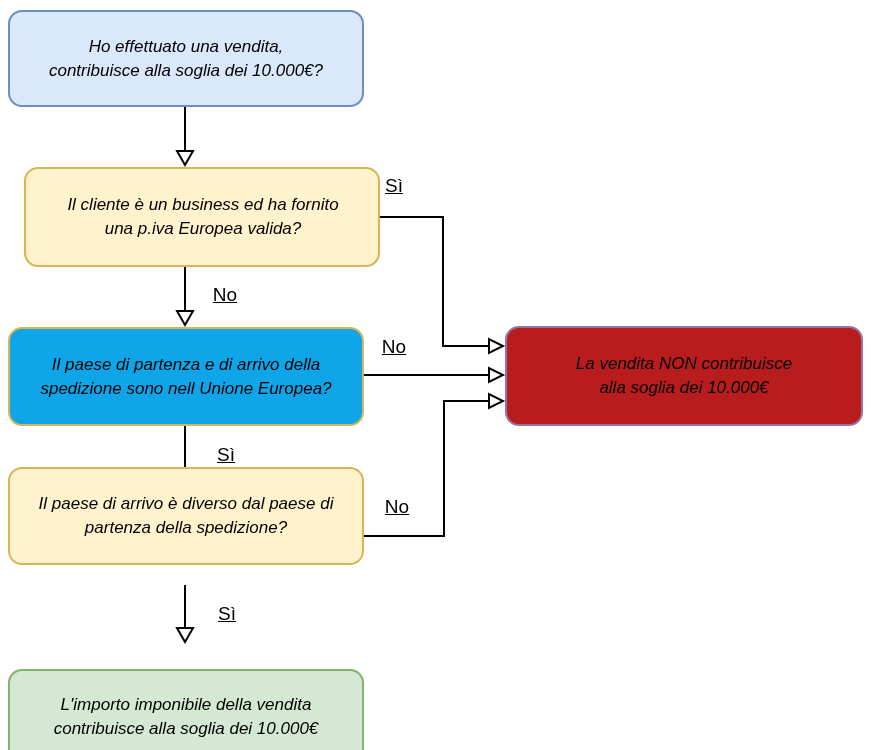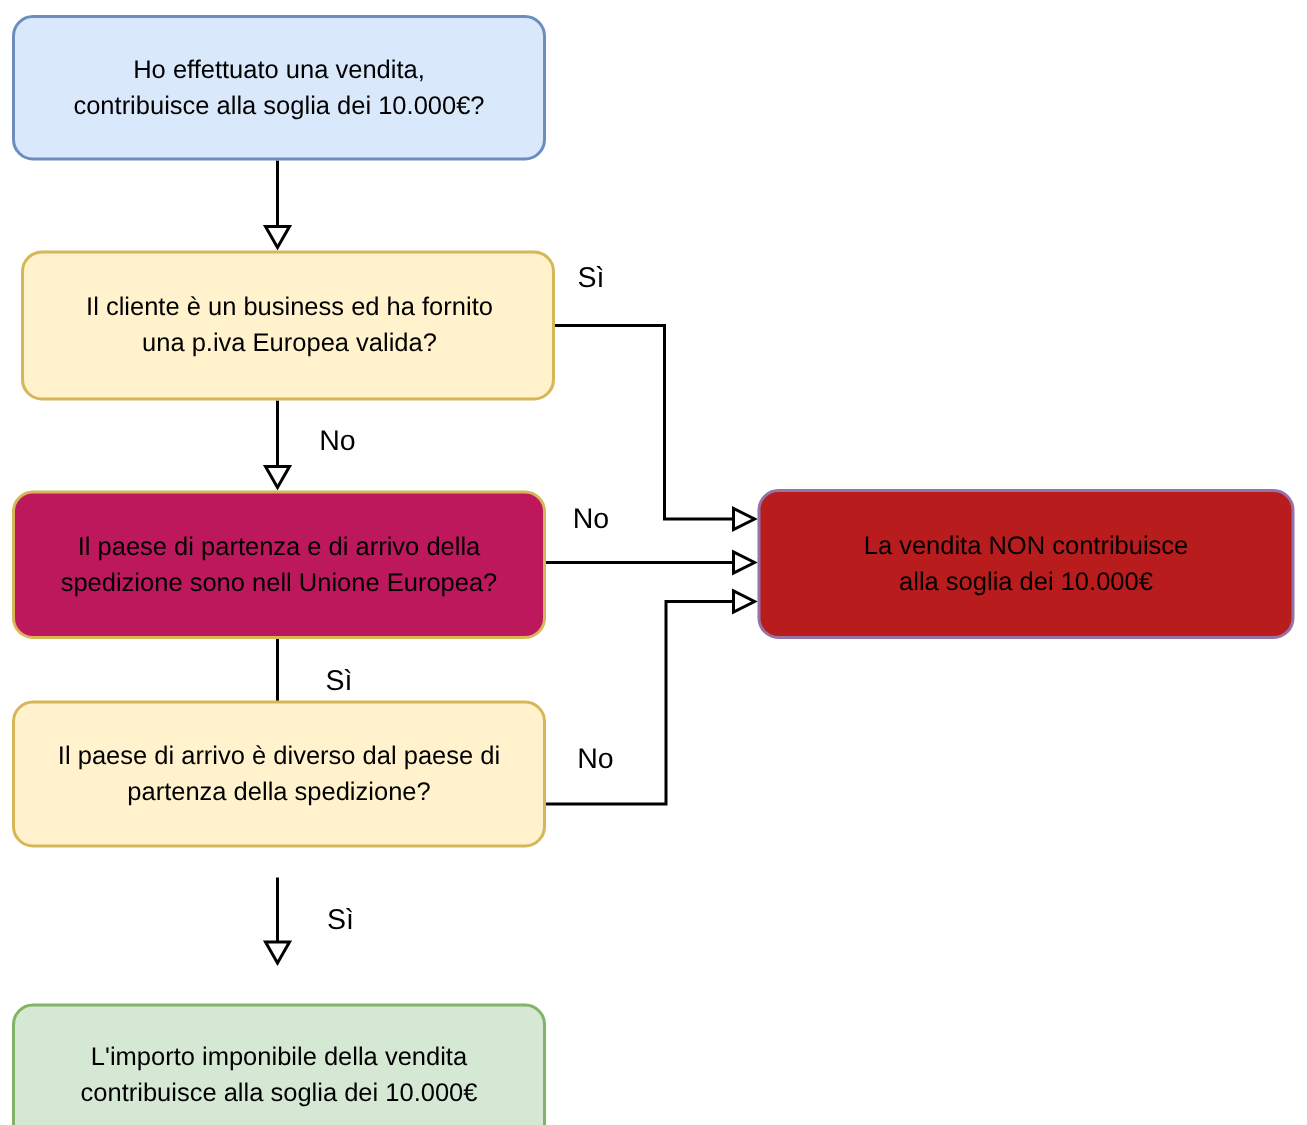--- a/index.html
+++ b/index.html
@@ -39,37 +39,39 @@
     border: 2px solid #999;
     border-radius: 14px;
     display: flex;
     align-items: center;
     justify-content: center;
     text-align: center;
     font-size: 17px;
     line-height: 1.4;
     color: #000000;
     padding: 4px 10px;
+    font-style: italic;
   }
   .node .node-text {
     white-space: pre-line;
   }
   .node-start        { left: 8px;   top: 10px;  width: 356px; height: 97px;  }
-  .node-q-business   { left: 14px;   top: 167px; width: 356px; height: 100px; padding-left: 12px; }
+  .node-q-business   { left: 24px;   top: 167px; width: 356px; height: 100px; padding-left: 12px; }
   .node-q-eu         { left: 8px;   top: 327px; width: 356px; height: 99px;  }
   .node-q-diff       { left: 8px;   top: 467px; width: 356px; height: 98px;  }
   .node-outcome-yes  { left: 8px;   top: 644px; width: 356px; height: 96px; margin-top: 25px;  }
   .node-outcome-no   { left: 505px; top: 326px; width: 358px; height: 100px; }
   .edge-label {
     position: absolute;
     z-index: 3;
     transform: translate(-50%, -50%);
     font-size: 19px;
     color: #000000;
     white-space: nowrap;
+    text-decoration: underline;
   }
   .lbl-business-yes { left: 394px; top: 186px; }
   .lbl-business-no  { left: 225px; top: 295px; }
   .lbl-eu-no        { left: 394px; top: 347px; }
   .lbl-eu-yes       { left: 226px; top: 455px; }
   .lbl-diff-no      { left: 397px; top: 507px; }
   .lbl-diff-yes     { left: 227px; top: 614px; }
 </style>
 </head>
 <body>
@@ -117,21 +119,21 @@
   <div class="node node-start" style="background-color: rgb(218, 232, 252); border-color: rgb(108, 142, 191);">
     <span class="node-text">Ho effettuato una vendita,
 contribuisce alla soglia dei 10.000€?</span>
   </div>
 
   <div class="node node-q-business" style="background-color: rgb(255, 242, 204); border-color: rgb(214, 182, 86);">
     <span class="node-text">Il cliente è un business ed ha fornito
 una p.iva Europea valida?</span>
   </div>
 
-  <div class="node node-q-eu" style="background-color: #be185d; border-color: rgb(214, 182, 86);">
+  <div class="node node-q-eu" style="background-color: #0ea5e9; border-color: rgb(214, 182, 86);">
     <span class="node-text">Il paese di partenza e di arrivo della
 spedizione sono nell Unione Europea?</span>
   </div>
 
   <div class="node node-q-diff" style="background-color: rgb(255, 242, 204); border-color: rgb(214, 182, 86);">
     <span class="node-text">Il paese di arrivo è diverso dal paese di
 partenza della spedizione?</span>
   </div>
 
   <div class="node node-outcome-yes" style="background-color: rgb(213, 232, 212); border-color: rgb(130, 179, 102);">

